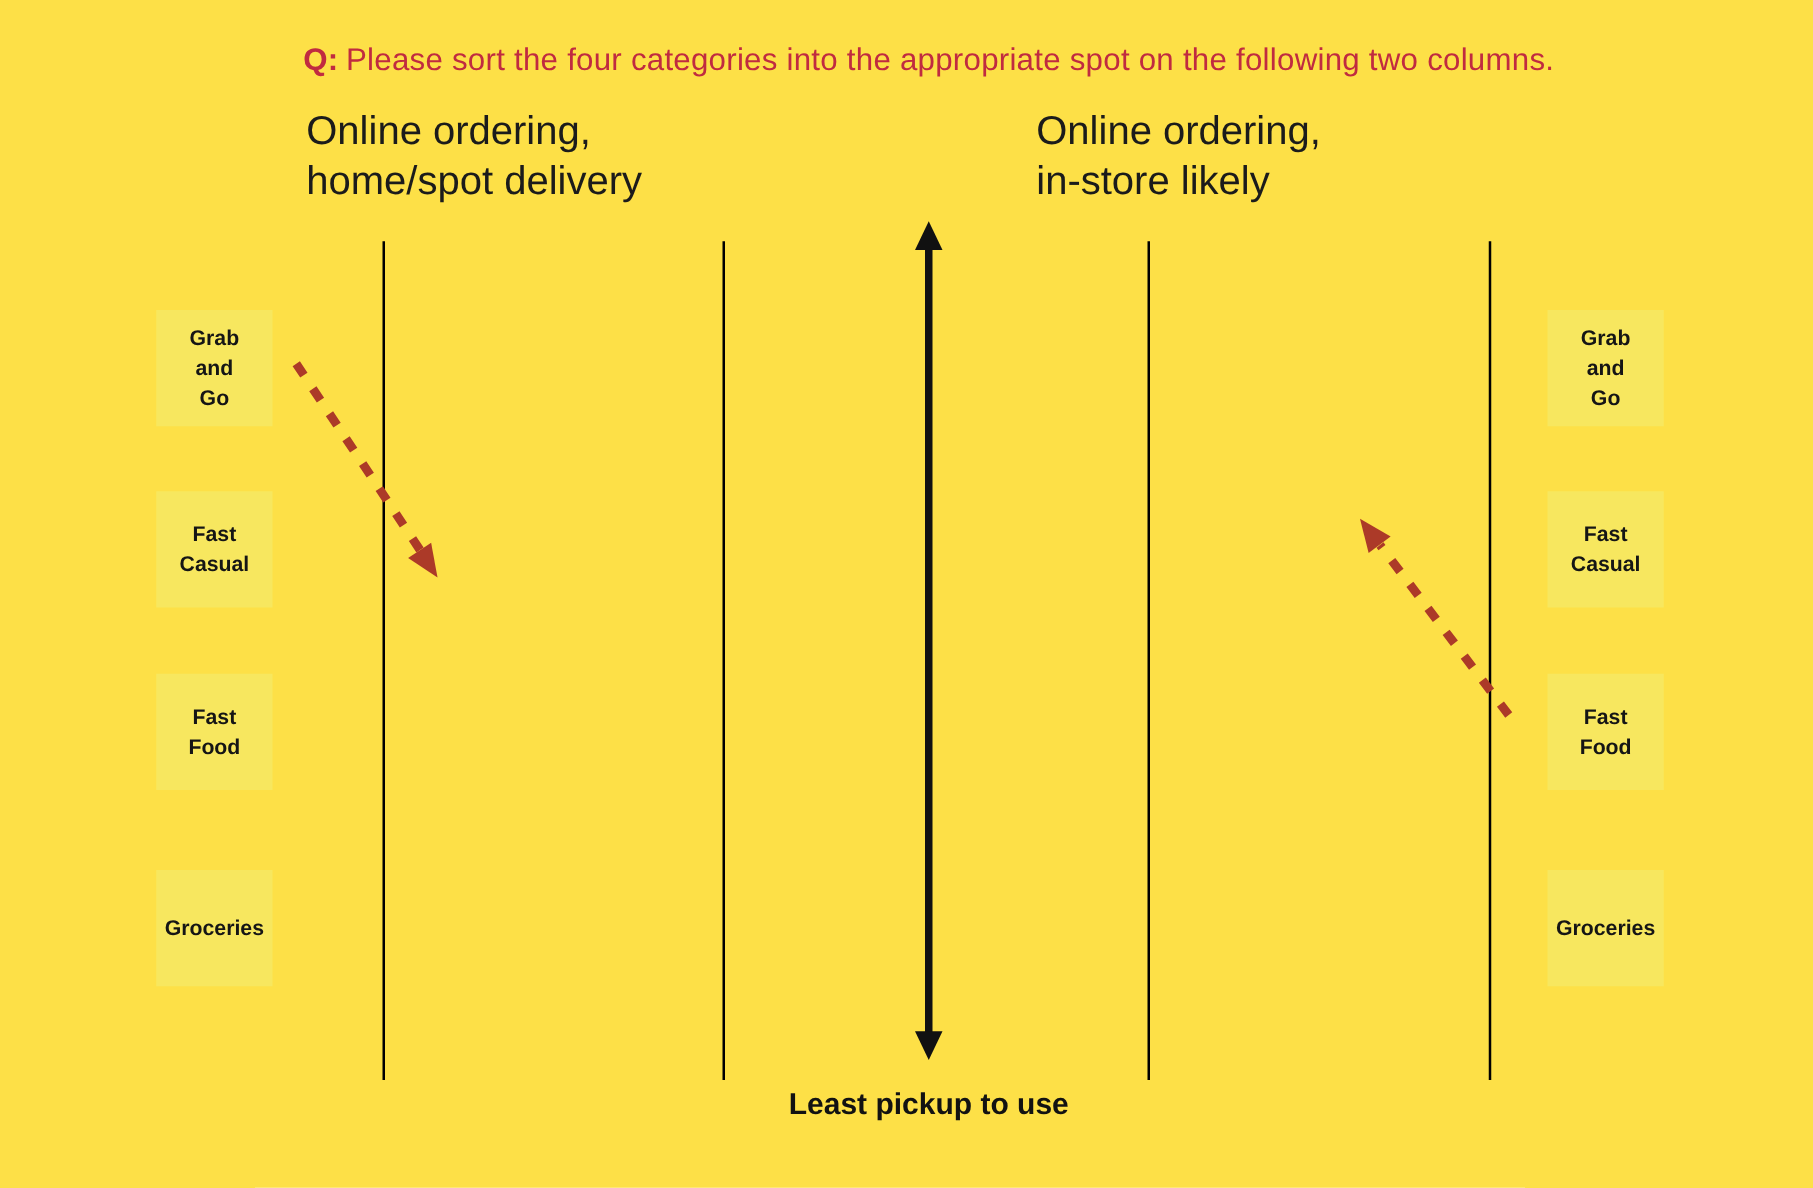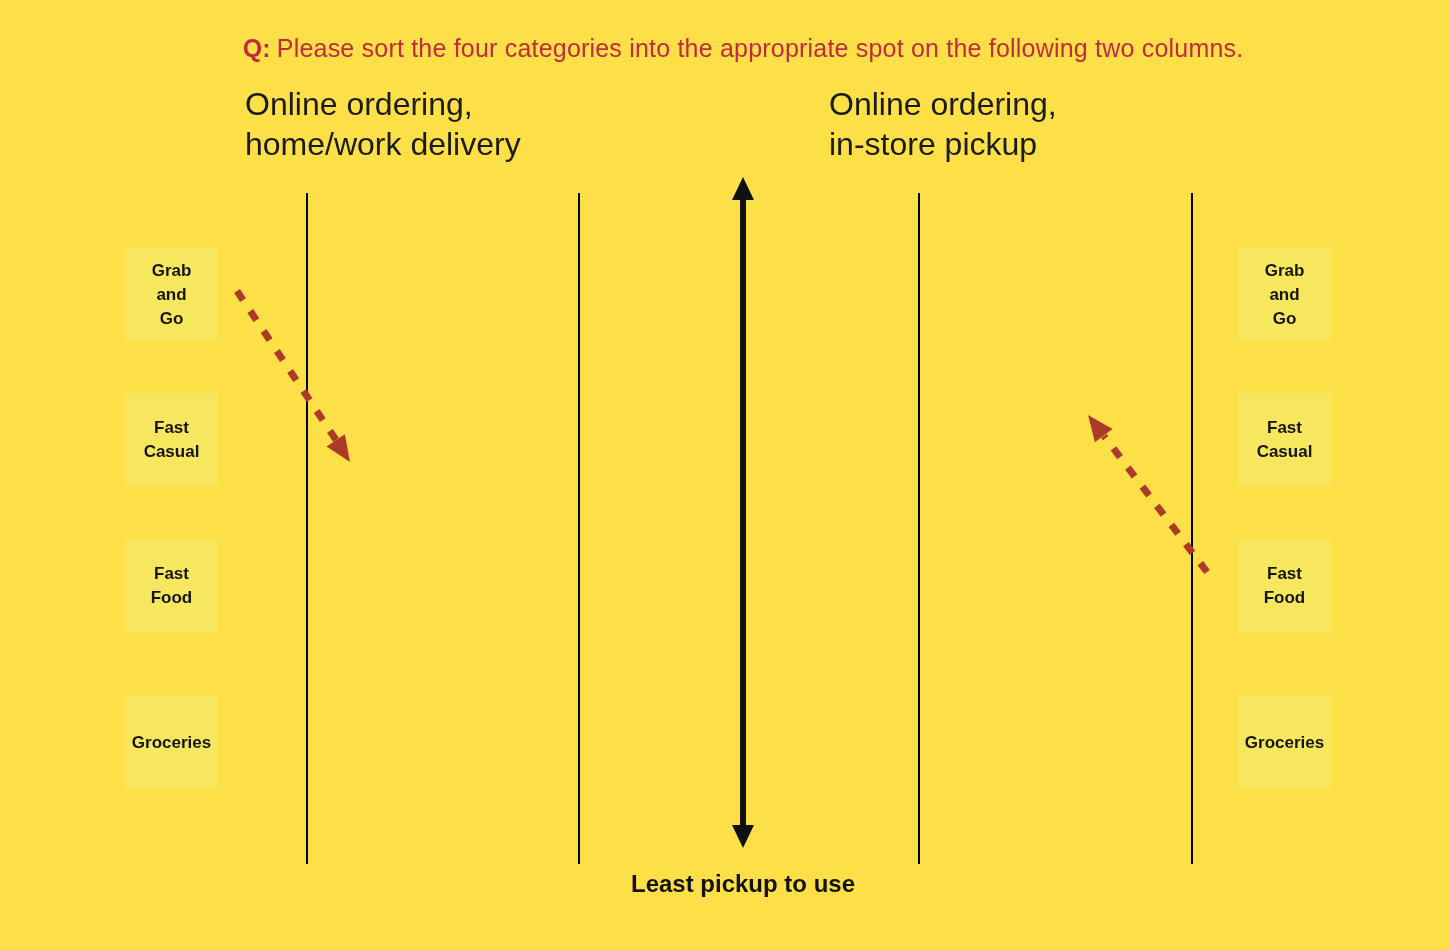--- a/index.html
+++ b/index.html
@@ -104,27 +104,27 @@
 <body>
 
 <div class="canvas">
 
   <div class="question">
     <span class="q-prefix">Q:</span><span class="q-text">Please sort the four categories into the appropriate spot on the following two columns.</span>
   </div>
 
   <div class="col-header left">
     <div>Online ordering,</div>
-    <div>home/work delivery</div>
+    <div>home/spot delivery</div>
   </div>
 
 
   <div class="col-header right">
     <div>Online ordering,</div>
-    <div>in-store pickup</div>
+    <div>in-store likely</div>
   </div>
 
   <div class="v-line l1"></div>
   <div class="v-line l2"></div>
   <div class="v-line l3"></div>
   <div class="v-line l4"></div>
 
   <div class="sticky left row0">Grab and Go</div>
   <div class="sticky left row1">Fast Casual</div>
   <div class="sticky left row2">Fast Food</div>

